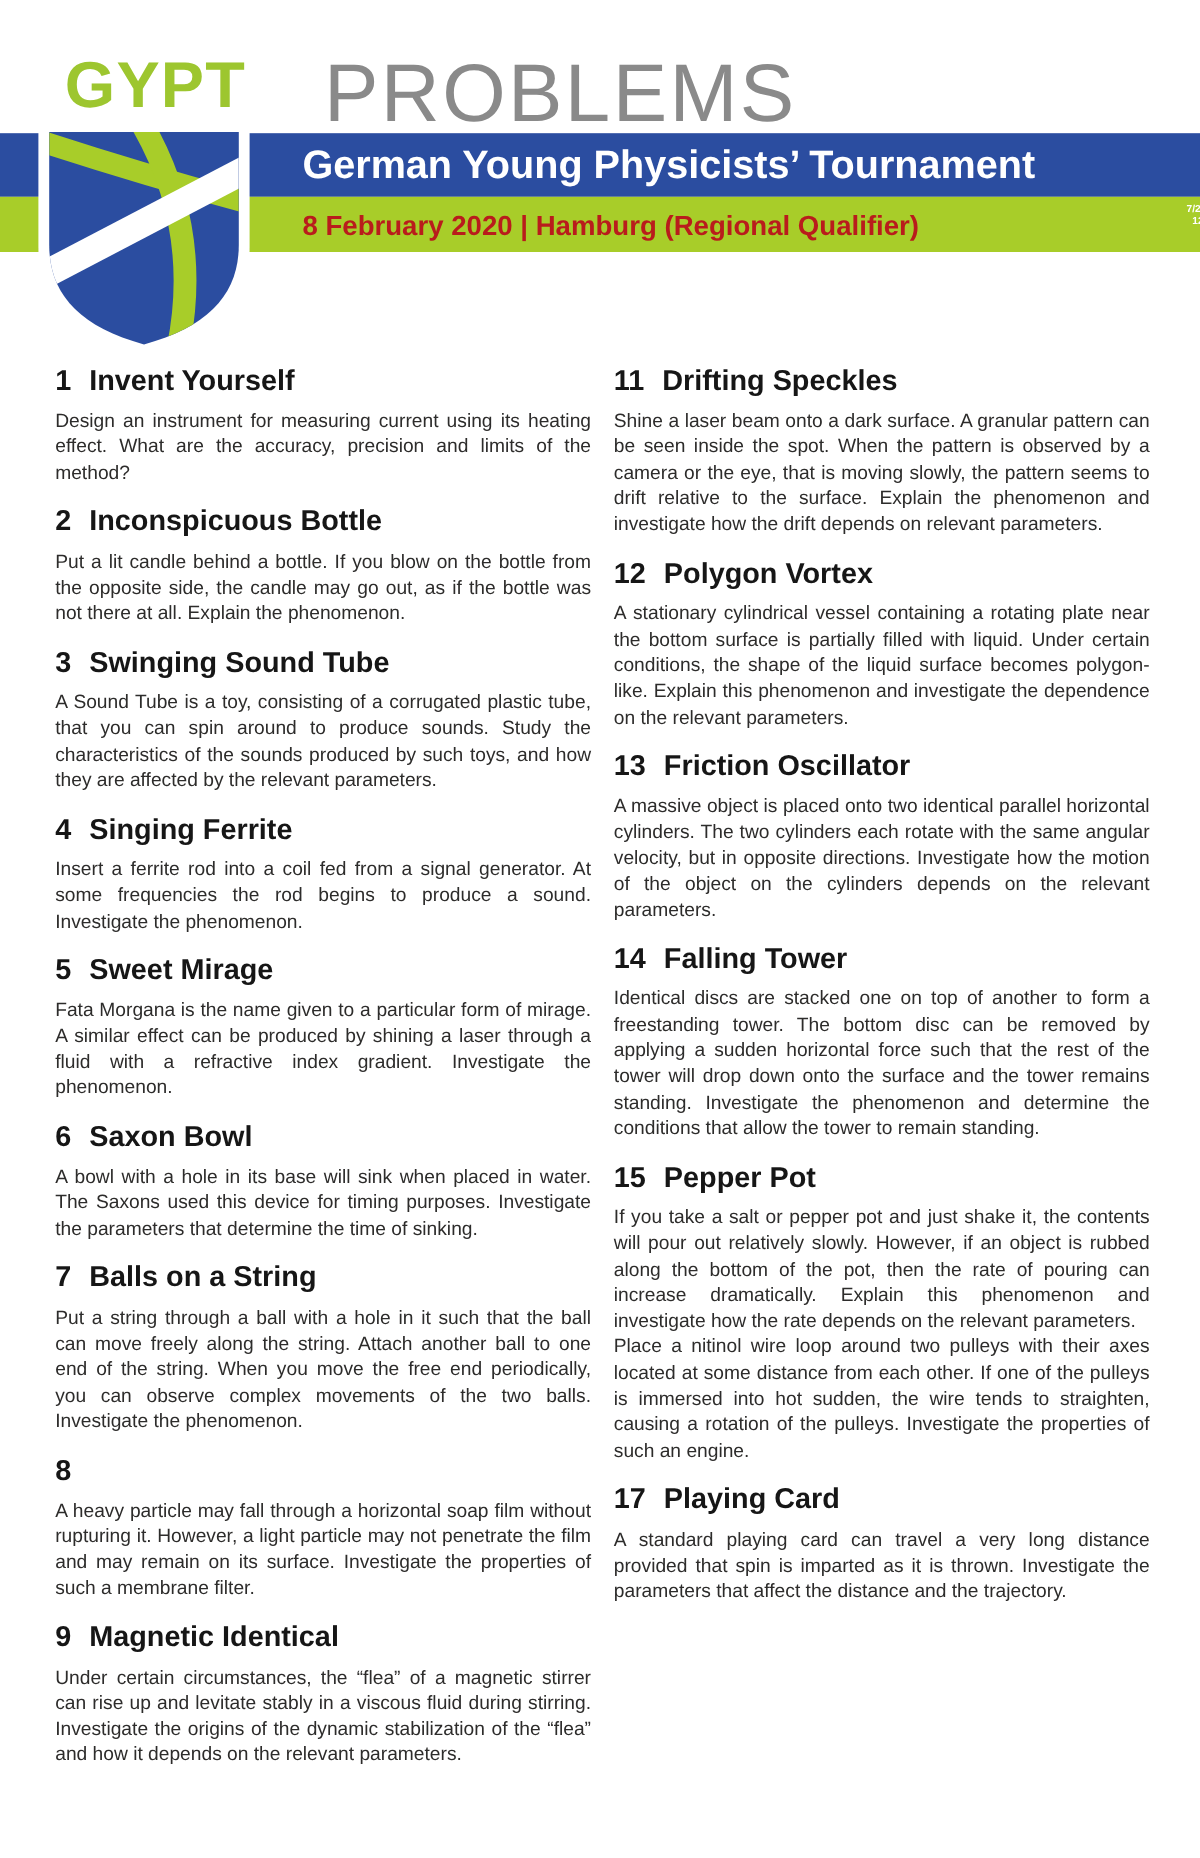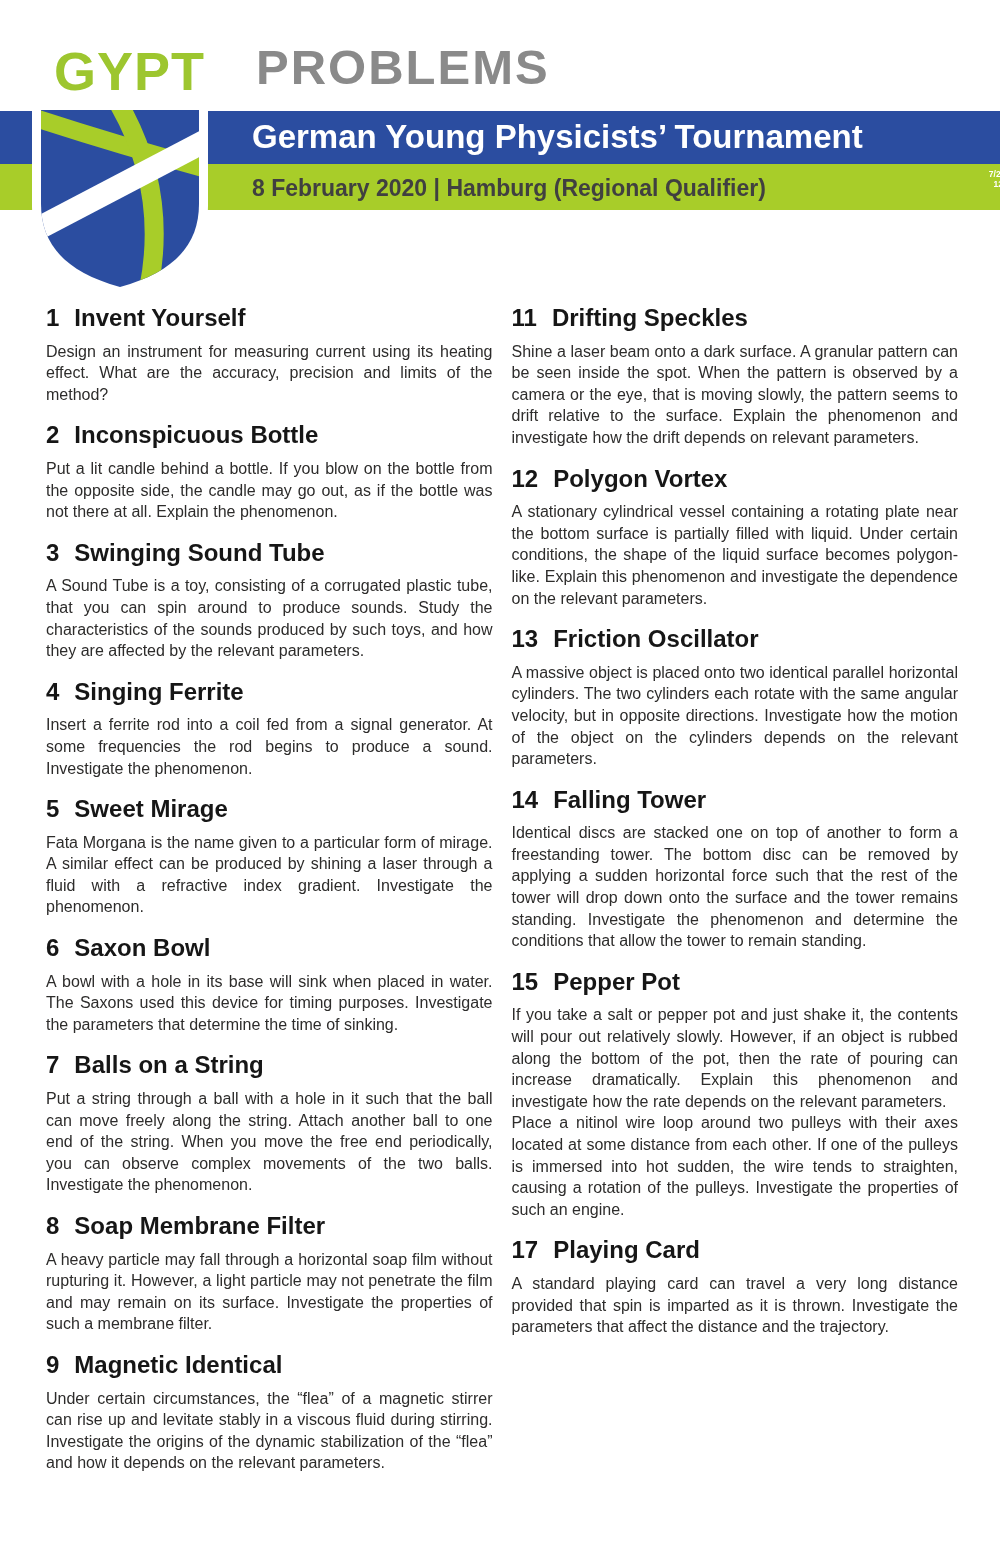--- a/index.html
+++ b/index.html
@@ -7,35 +7,35 @@
     position:relative;width:1000px;height:1548px;background:#fff;
     font-family:"Liberation Sans","DejaVu Sans",sans-serif;overflow:hidden;margin-top:28px;
   }
   
   .gypt-word{
     position:absolute;left:54px;top:12px;
     font-size:54px;font-weight:700;letter-spacing:1px;
     color:var(--logo-green,#9dc62f);
   }
   .doc-title{
-    position:absolute;left:256px;top:11px;
-    font-size:49px;font-weight:700;letter-spacing:2px;
+    position:absolute;left:270px;top:11px;
+    font-size:68px;font-weight:400;letter-spacing:2px;
     color:var(--title-gray,#8a8a8a);
   }
   
   .band{position:absolute;left:0;width:1000px;}
   .band-blue{top:83px;height:53px;background:var(--blue,#2b4da0);padding-left:42px;}
   .band-green{top:136px;height:46px;background:var(--green,#a8cd29);}
   .banner-title{
     position:absolute;left:252px;top:7px;
     font-size:33px;font-weight:700;color:#fff;white-space:nowrap;
   }
   .banner-subtitle{
     position:absolute;left:252px;top:11px;
-    font-size:23px;font-weight:700;color:#404040;white-space:nowrap;
+    font-size:23px;font-weight:700;color:#b91c1c;white-space:nowrap;
   }
   .print-note{
     position:absolute;right:-3px;top:6px;width:42px;
     font-size:8.5px;line-height:9.5px;font-weight:700;
     color:#fff;text-align:right;
   }
   
   .shield{position:absolute;left:28px;top:74px;width:184px;height:194px;}
   
   .columns{
@@ -135,21 +135,20 @@
         <article class="problem">
     <h2 class="problem-heading">
       <span class="num">7</span>
       <span class="ttl">Balls on a String</span>
     </h2>
     <p class="problem-text">Put a string through a ball with a hole in it such that the ball can move freely along the string. Attach another ball to one end of the string. When you move the free end periodically, you can observe complex movements of the two balls. Investigate the phenomenon.</p>
   </article>
         <article class="problem">
     <h2 class="problem-heading">
       <span class="num">8</span>
-      <span class="ttl">Soap Membrane Filter</span>
     </h2>
     <p class="problem-text">A heavy particle may fall through a horizontal soap film without rupturing it. However, a light particle may not penetrate the film and may remain on its surface. Investigate the properties of such a membrane filter.</p>
   </article>
         <article class="problem">
     <h2 class="problem-heading">
       <span class="num">9</span>
       <span class="ttl">Magnetic Identical</span>
     </h2>
     <p class="problem-text">Under certain circumstances, the “flea” of a magnetic stirrer can rise up and levitate stably in a viscous fluid during stirring. Investigate the origins of the dynamic stabilization of the “flea” and how it depends on the relevant parameters.</p>
   </article>

